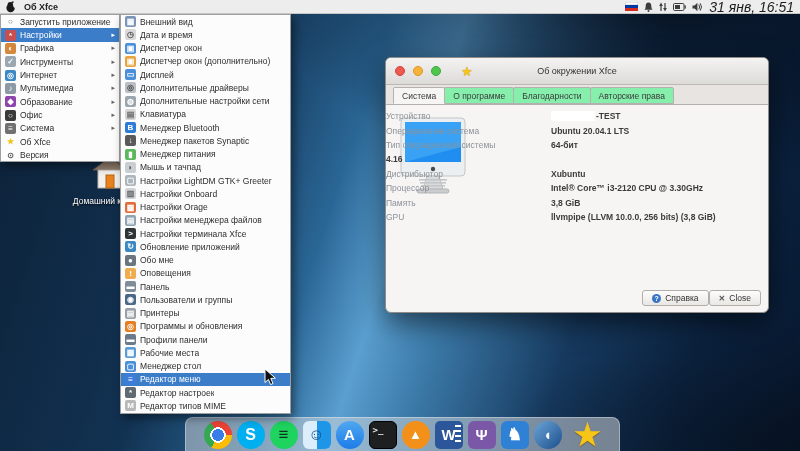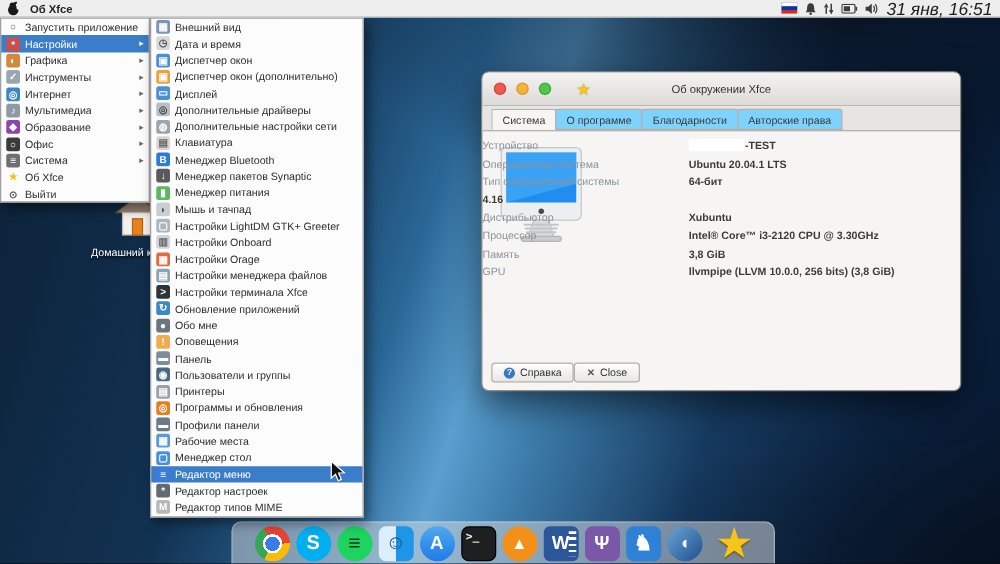--- a/index.html
+++ b/index.html
@@ -44,32 +44,32 @@
   .titlebar{position:relative;height:27px;background:linear-gradient(#f4f3f2,#dddbd8);
     border-bottom:1px solid #bcb9b5;border-radius:5px 5px 0 0;display:flex;align-items:center;padding:0 9px;}
   .win-title{position:absolute;left:0;right:0;text-align:center;font-size:9px;color:#333;pointer-events:none;}
   .tl{width:10px;height:10px;border-radius:50%;margin-right:8px;flex:none;position:relative;z-index:2;}
   .tl-red{background:#ed5a50;border:1px solid #d24238;}
   .tl-yellow{background:#f6b33c;border:1px solid #dd9720;}
   .tl-green{background:#4ec74c;border:1px solid #3aa93c;}
   .title-star{font-size:13px;color:#f8c51c;text-shadow:0 0 1px #a87900;margin-left:12px;z-index:2;}
   .tabs{height:20px;background:#e7e4e1;border-bottom:1px solid #b3b0ad;display:flex;
     align-items:stretch;padding:2px 0 0 7px;}
-  .tab{font-size:8.5px;color:#3a3a3a;padding:3px 8px 0 8px;background:#7dd3fc;
+  .tab{font-size:8.5px;color:#3a3a3a;padding:3px 8px 0 8px;background:#86efac;
     border:1px solid #b3b0ad;margin-right:-1px;border-radius:2px 2px 0 0;}
   .tab.active{background:#f6f5f3;position:relative;z-index:2;border-bottom:1px solid #f6f5f3;}
   .dlg-content{position:relative;height:184px;}
   .imac{position:absolute;left:13px;top:12px;}
   .fields{position:absolute;left:0;top:4px;right:6px;}
   .field-row{display:flex;align-items:center;height:14.4px;}
   .f-label{flex:none;width:165px;text-align:left;padding-right:6px;font-size:8.5px;color:#8c929a;}
   .f-value{font-size:8.5px;font-weight:bold;color:#3b3b3b;white-space:nowrap;display:flex;align-items:center;}
   .redact{display:none;}
   .redact.on{display:inline-block;width:44px;height:10px;background:#fff;margin-right:1px;}
-  .dlg-footer{position:absolute;left:7px;right:7px;bottom:6px;display:flex;justify-content:flex-start;}
+  .dlg-footer{position:absolute;left:7px;right:7px;bottom:6px;display:flex;justify-content:flex-end;}
   .btn{display:inline-flex;align-items:center;gap:4px;padding:2px 9px;font-size:8.5px;color:#333;
     background:linear-gradient(#fdfdfc,#e9e7e4);border:1px solid #b2afab;border-radius:3px;}
   .help-q{width:9px;height:9px;border-radius:50%;background:#3a76c4;color:#fff;font-size:7px;
     font-weight:bold;line-height:9px;text-align:center;}
   .close-x{font-size:8px;color:#555;font-weight:bold;}
   
   .dock{position:absolute;left:185px;bottom:0;width:435px;height:34px;
     background:rgba(206,211,217,0.55);border:1px solid rgba(255,255,255,0.35);border-bottom:none;
     border-radius:8px 8px 0 0;display:flex;align-items:center;justify-content:center;gap:5px;
     padding:0 6px;z-index:4;}
@@ -209,21 +209,21 @@
       </div>
 
       <div class="menu-item">
         <span class="mi-icon" style="color:#f1c40f">★</span>
         <span class="mi-label">Об Xfce</span>
         <span class="mi-arrow"></span>
       </div>
 
       <div class="menu-item">
         <span class="mi-icon" style="color:#555">⊙</span>
-        <span class="mi-label">Выйти</span>
+        <span class="mi-label">Версия</span>
         <span class="mi-arrow"></span>
       </div>
     </div>
 
   <div class="menu sub-menu">
 
       <div class="menu-item">
         <span class="mi-icon" style="background:#7a93b8;color:#fff">▦</span>
         <span class="mi-label">Внешний вид</span>
       </div>

